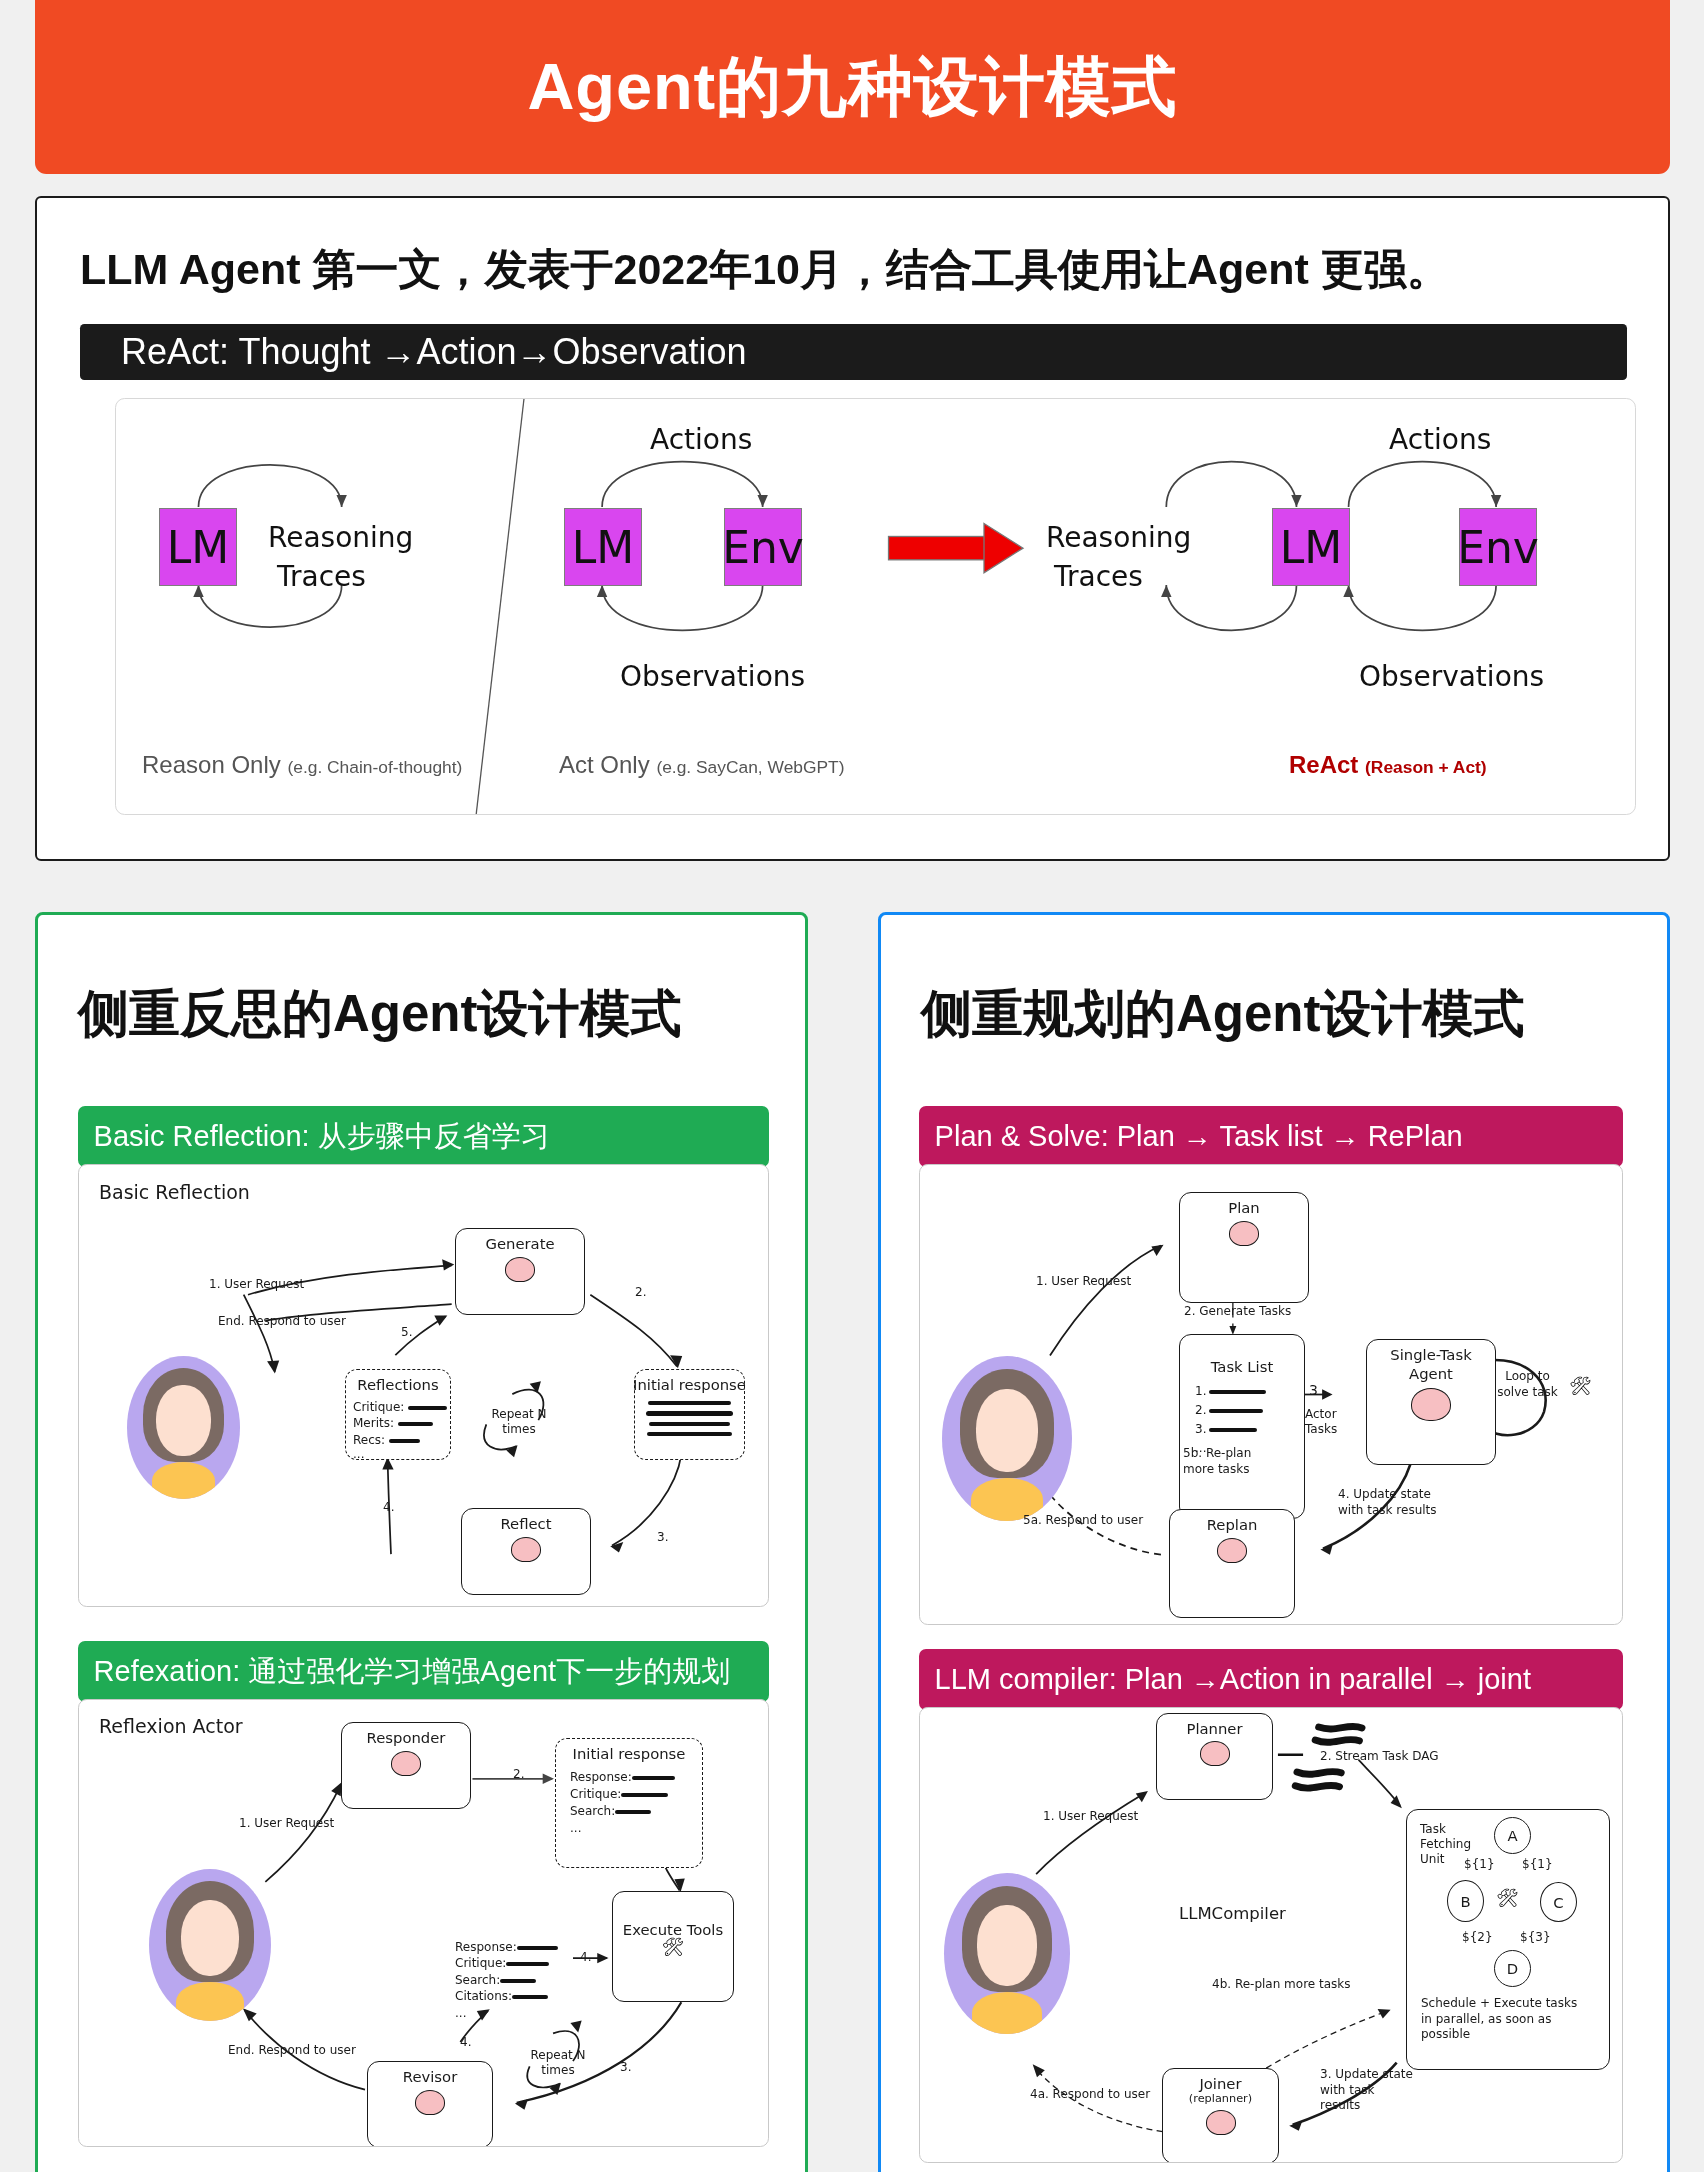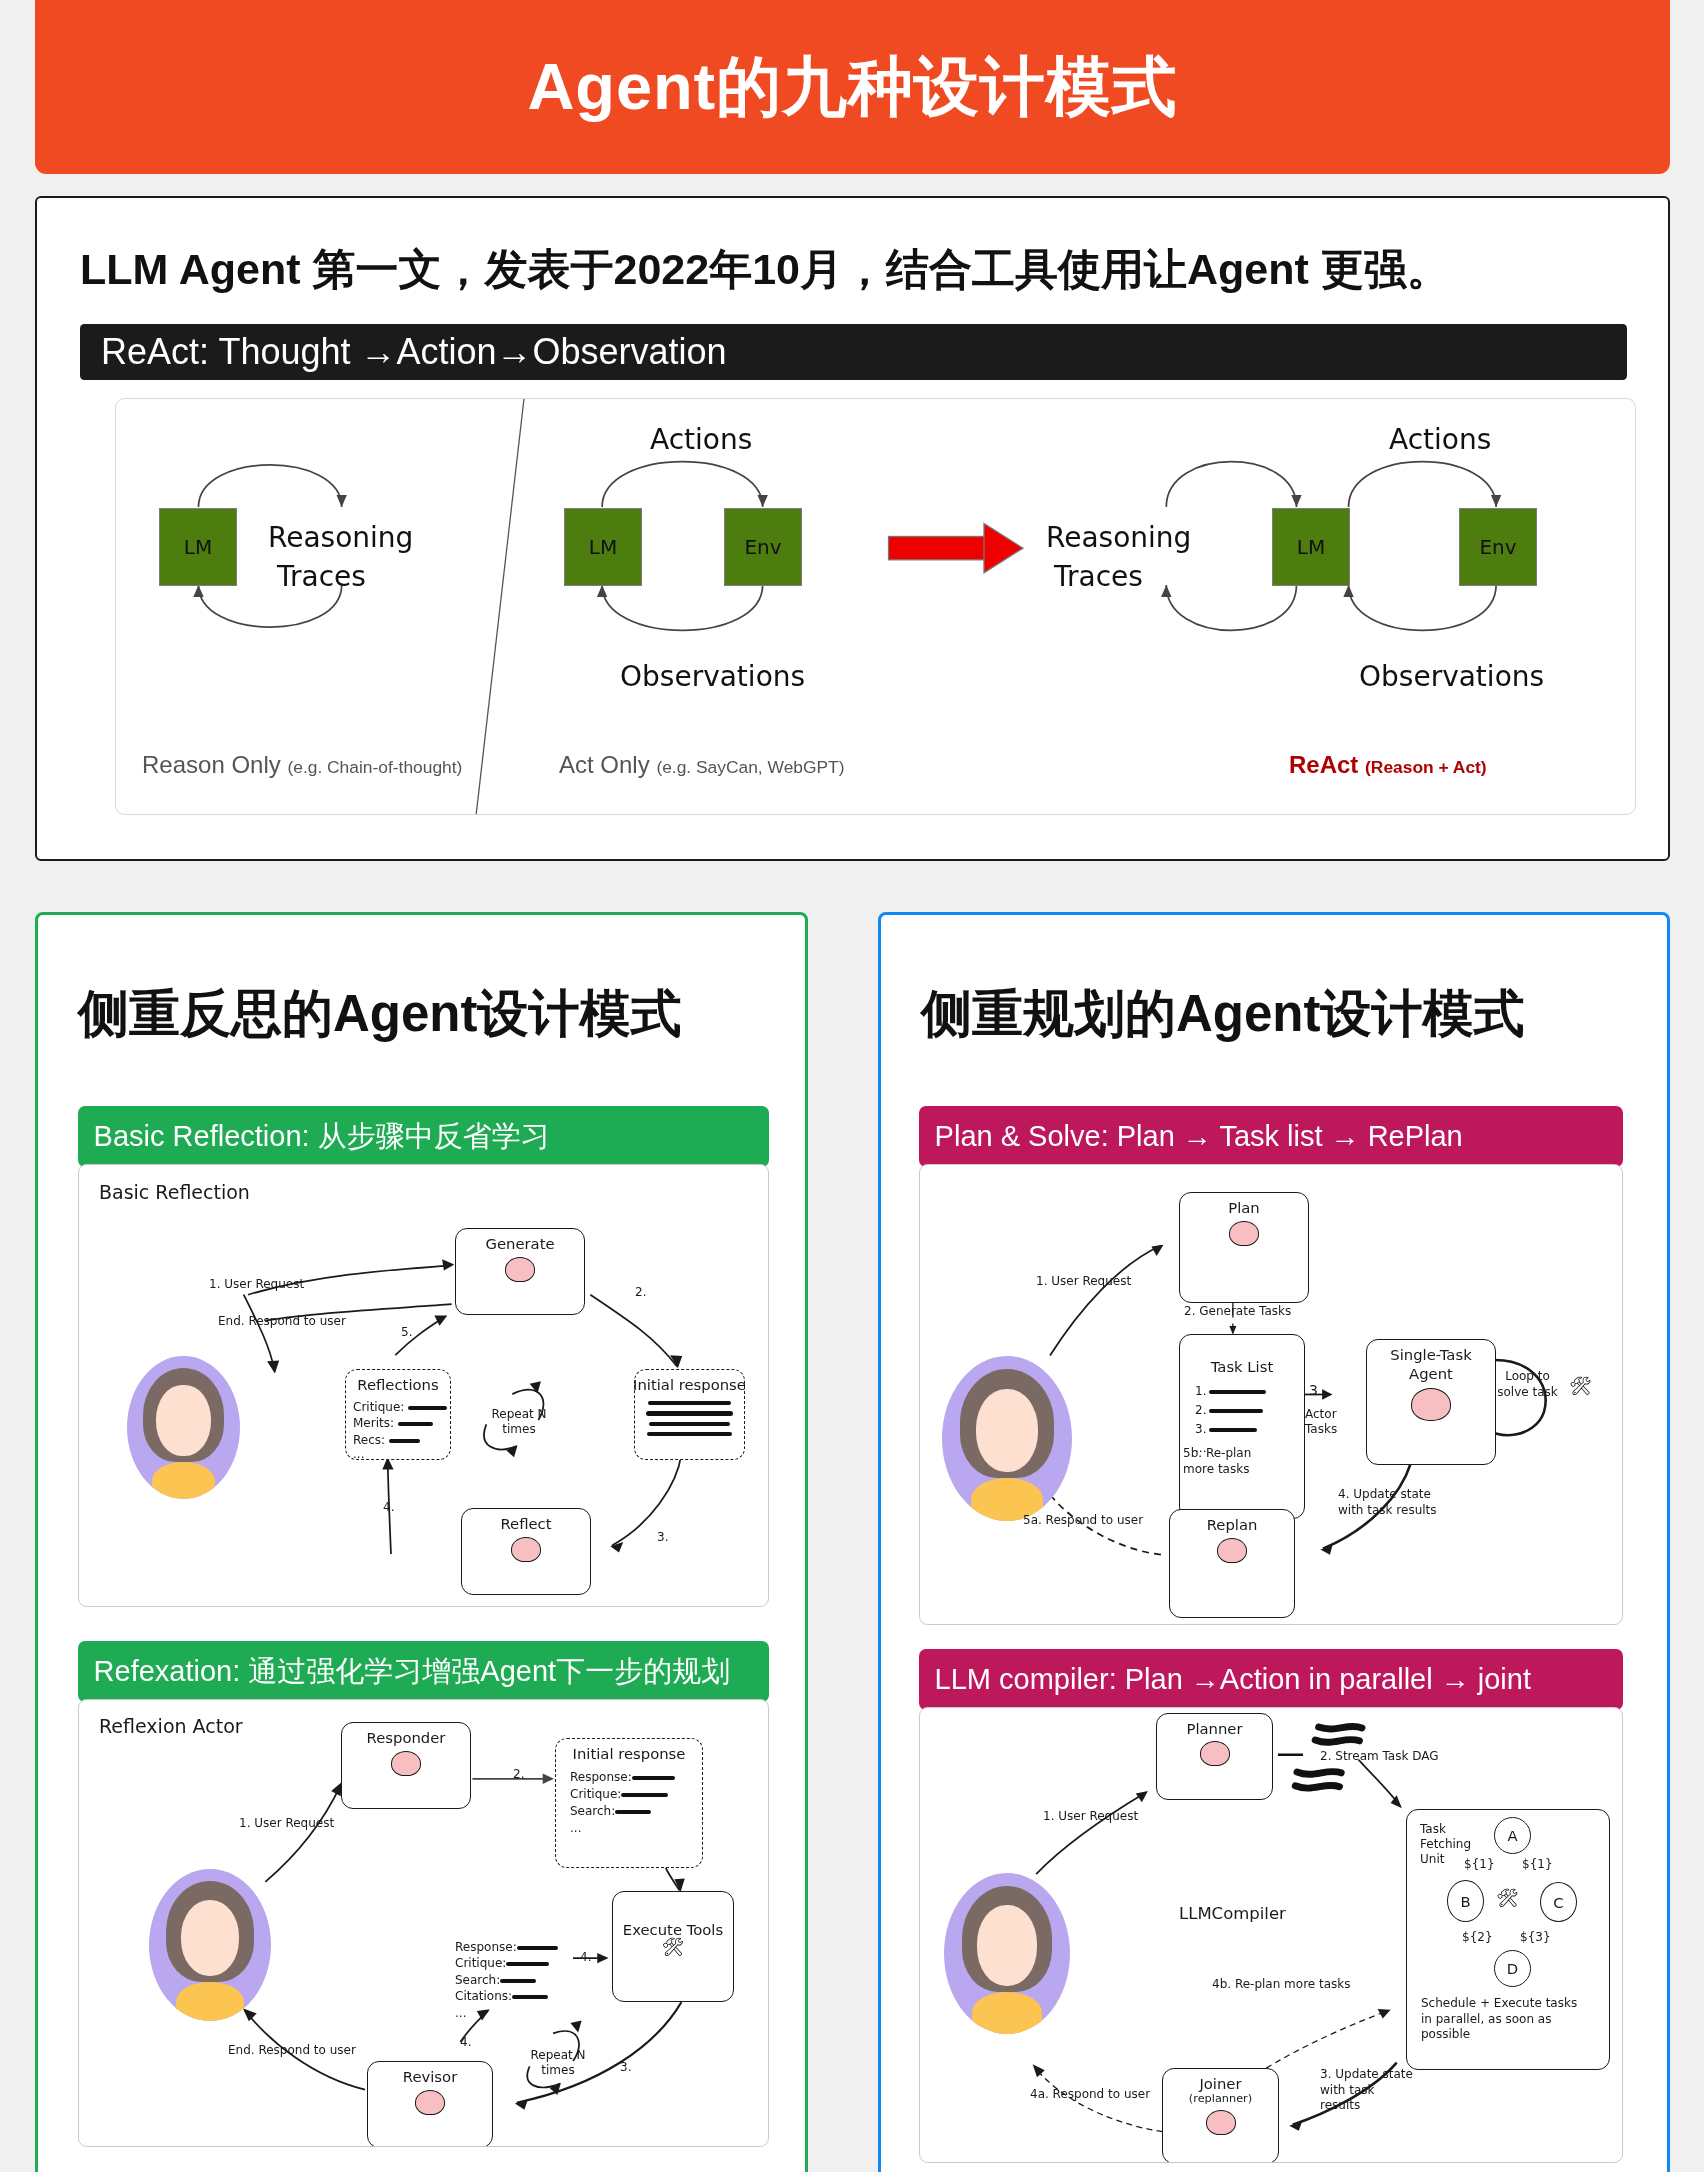--- a/index.html
+++ b/index.html
@@ -29,31 +29,31 @@
   }
   .top-card-title {
     position:absolute; left:43px; top:43px;
     font-size:43px; font-weight:bold; color:#111; white-space:nowrap;
   }
   .react-band {
     position:absolute; left:43px; top:126px; width:1547px; height:56px;
     background:#1b1b1b; border-radius:4.3px;
     display:flex; align-items:center;
   }
-  .react-band span { color:#fff; font-size:36px; padding-left:21px; white-space:nowrap; }
+  .react-band span { color:#fff; font-size:36px; padding-left:21px; white-space:nowrap;margin-left:20px; }
 
   .react-diagram {
     position:absolute; left:78px; top:200px; width:1521px; height:417px;
     background:#fff; border:0.9px solid #d8d8d8; border-radius:9.6px;
     overflow:hidden;
   }
   .lmbox {
-    position:absolute; background:#4d7c0f; border:1.3px solid #7d7d7d;
+    position:absolute; background:#d946ef; border:1.3px solid #7d7d7d;
     display:flex; align-items:center; justify-content:center;
-    font-size:20px; color:#111; font-family:"DejaVu Sans", sans-serif;
+    font-size:44px; color:#111; font-family:"DejaVu Sans", sans-serif;
   }
   .dg-label { position:absolute; font-size:28px; color:#111; white-space:nowrap;
               font-family:"DejaVu Sans", sans-serif; }
   .dg-caption { position:absolute; font-size:24px; color:#555; white-space:nowrap; }
   .dg-caption .small { font-size:17.4px; }
   .dg-caption.react { color:#b00000; font-weight:bold; }
   .dg-caption.react .small { color:#b00000; font-weight:bold; }
 
   
   .panel {

